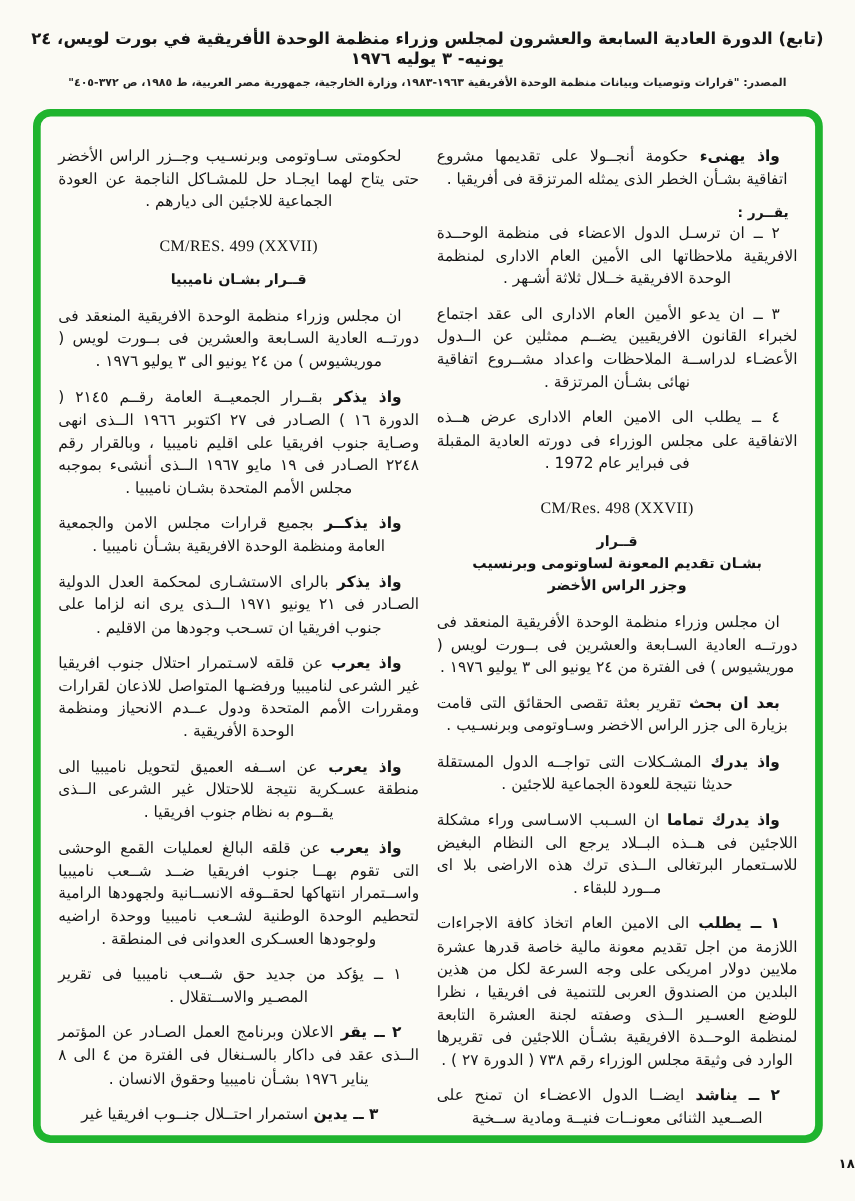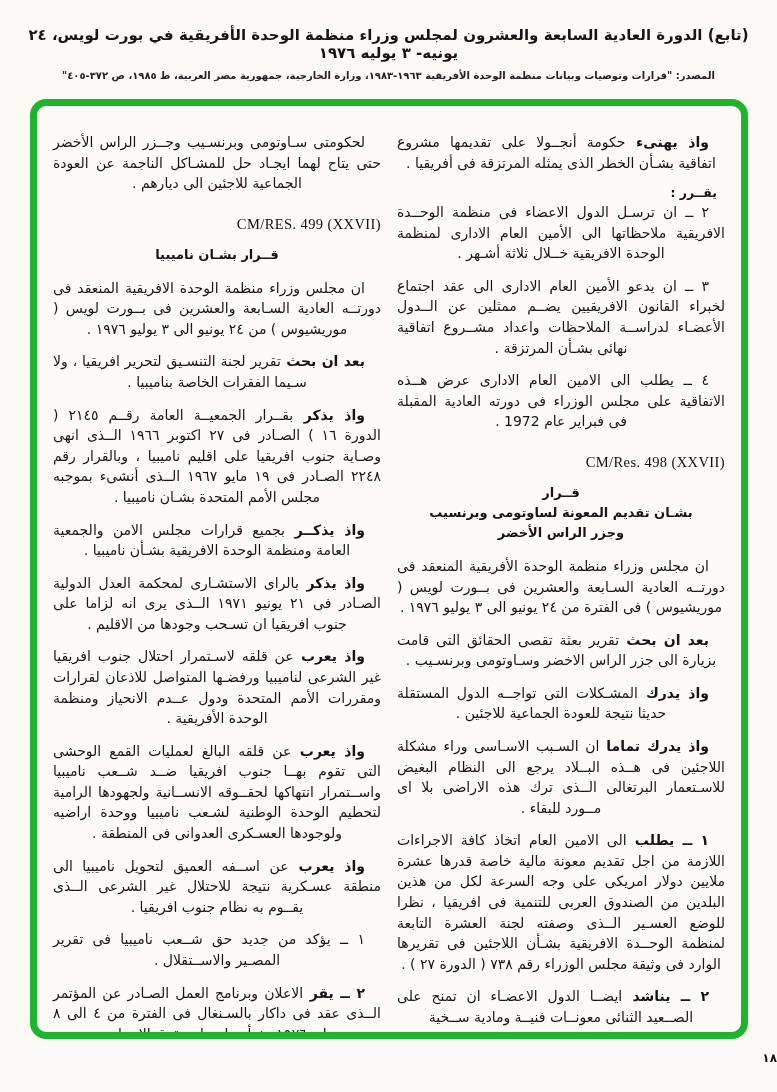--- a/index.html
+++ b/index.html
@@ -19,21 +19,21 @@
   }
   .cols{display:flex;direction:rtl;gap:16px;padding:26px 16px 8px;height:100%;box-sizing:border-box;}
   .col{flex:1;min-width:0;direction:rtl;}
   .para{
     font-size:14px;line-height:1.47;text-align:justify;text-align-last:center;
     text-indent:16px;margin:0 0 12px;
   }
   .para strong{font-weight:bold;}
   .label{font-size:12.5px;font-weight:bold;text-align:right;margin:2px 0 2px;text-indent:8px;}
   .code{
-    direction:ltr;text-align:right;unicode-bidi:embed;
+    direction:ltr;text-align:center;unicode-bidi:embed;
     font-family:"Liberation Serif", serif;font-size:14.5px;letter-spacing:.4px;
     margin:22px 0 14px;color:#101010;
   }
   .heading{font-size:13px;font-weight:bold;text-align:center;text-align-last:center;margin:0 0 5px;text-indent:0;}
   .heading-last{font-size:13px;font-weight:bold;text-align:center;text-align-last:center;margin:0 0 16px;text-indent:0;}
   .footer{
     position:absolute;left:0;right:0;top:1051px;text-align:right;
     font-size:12px;font-weight:bold;letter-spacing:2px;
   }
 </style>
@@ -62,27 +62,26 @@
         <div class="para"><strong>واذ يدرك </strong>المشـكلات التى تواجــه الدول المستقلة حديثا نتيجة للعودة الجماعية للاجئين .</div>
         <div class="para"><strong>واذ يدرك تماما </strong>ان السـبب الاسـاسى وراء مشكلة اللاجئين فى هــذه البــلاد يرجع الى النظام البغيض للاسـتعمار البرتغالى الــذى ترك هذه الاراضى بلا اى مــورد للبقاء .</div>
         <div class="para"><strong>١ ــ يطلب </strong>الى الامين العام اتخاذ كافة الاجراءات اللازمة من اجل تقديم معونة مالية خاصة قدرها عشرة ملايين دولار امريكى على وجه السرعة لكل من هذين البلدين من الصندوق العربى للتنمية فى افريقيا ، نظرا للوضع العسـير الــذى وصفته لجنة العشرة التابعة لمنظمة الوحــدة الافريقية بشـأن اللاجئين فى تقريرها الوارد فى وثيقة مجلس الوزراء رقم ٧٣٨ ( الدورة ٢٧ ) .</div>
         <div class="para"><strong>٢ ــ يناشد </strong>ايضــا الدول الاعضـاء ان تمنح على الصــعيد الثنائى معونــات فنيــة ومادية ســخية</div>
       </div>
     <div class="col" id="col-left">
         <div class="para">لحكومتى سـاوتومى وبرنسـيب وجــزر الراس الأخضر حتى يتاح لهما ايجـاد حل للمشـاكل الناجمة عن العودة الجماعية للاجئين الى ديارهم .</div>
         <div class="code">CM/RES. 499 (XXVII)</div>
         <div class="heading-last">قــرار بشـان ناميبيا</div>
         <div class="para">ان مجلس وزراء منظمة الوحدة الافريقية المنعقد فى دورتــه العادية السـابعة والعشرين فى بــورت لويس ( موريشيوس ) من ٢٤ يونيو الى ٣ يوليو ١٩٧٦ .</div>
-        <div class="para"><strong>بعد ان بحث </strong>تقرير لجنة التنسـيق لتحرير افريقيا ، ولا سـيما الفقرات الخاصة بناميبيا .</div>
         <div class="para"><strong>واذ يذكر </strong>بقــرار الجمعيــة العامة رقــم ٢١٤٥ ( الدورة ١٦ ) الصـادر فى ٢٧ اكتوبر ١٩٦٦ الــذى انهى وصـاية جنوب افريقيا على اقليم ناميبيا ، وبالقرار رقم ٢٢٤٨ الصـادر فى ١٩ مايو ١٩٦٧ الــذى أنشىء بموجبه مجلس الأمم المتحدة بشـان ناميبيا .</div>
         <div class="para"><strong>واذ يذكــر </strong>بجميع قرارات مجلس الامن والجمعية العامة ومنظمة الوحدة الافريقية بشـأن ناميبيا .</div>
         <div class="para"><strong>واذ يذكر </strong>بالراى الاستشـارى لمحكمة العدل الدولية الصـادر فى ٢١ يونيو ١٩٧١ الــذى يرى انه لزاما على جنوب افريقيا ان تسـحب وجودها من الاقليم .</div>
         <div class="para"><strong>واذ يعرب </strong>عن قلقه لاسـتمرار احتلال جنوب افريقيا غير الشرعى لناميبيا ورفضـها المتواصل للاذعان لقرارات ومقررات الأمم المتحدة ودول عــدم الانحياز ومنظمة الوحدة الأفريقية .</div>
+        <div class="para"><strong>واذ يعرب </strong>عن اســفه العميق لتحويل ناميبيا الى منطقة عسـكرية نتيجة للاحتلال غير الشرعى الــذى يقــوم به نظام جنوب افريقيا .</div>
         <div class="para"><strong>واذ يعرب </strong>عن قلقه البالغ لعمليات القمع الوحشى التى تقوم بهــا جنوب افريقيا ضــد شــعب ناميبيا واســتمرار انتهاكها لحقــوقه الانســانية ولجهودها الرامية لتحطيم الوحدة الوطنية لشـعب ناميبيا ووحدة اراضيه ولوجودها العسـكرى العدوانى فى المنطقة .</div>
-        <div class="para"><strong>واذ يعرب </strong>عن اســفه العميق لتحويل ناميبيا الى منطقة عسـكرية نتيجة للاحتلال غير الشرعى الــذى يقــوم به نظام جنوب افريقيا .</div>
         <div class="para">١ ــ يؤكد من جديد حق شــعب ناميبيا فى تقرير المصـير والاســتقلال .</div>
         <div class="para"><strong>٢ ــ يقر </strong>الاعلان وبرنامج العمل الصـادر عن المؤتمر الــذى عقد فى داكار بالسـنغال فى الفترة من ٤ الى ٨ يناير ١٩٧٦ بشـأن ناميبيا وحقوق الانسان .</div>
         <div class="para"><strong>٣ ــ يدين </strong>استمرار احتــلال جنــوب افريقيا غير</div>
       </div>
   </div>
 </div>
 
 <div class="footer">١٨</div>
 
 </body></html>

